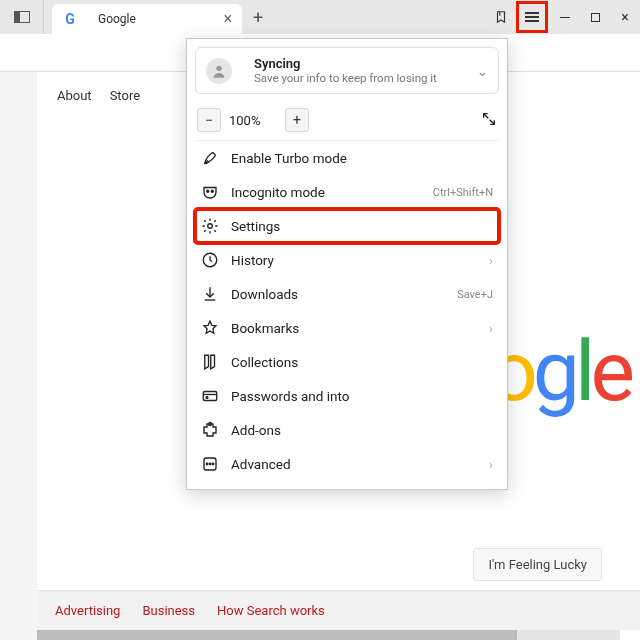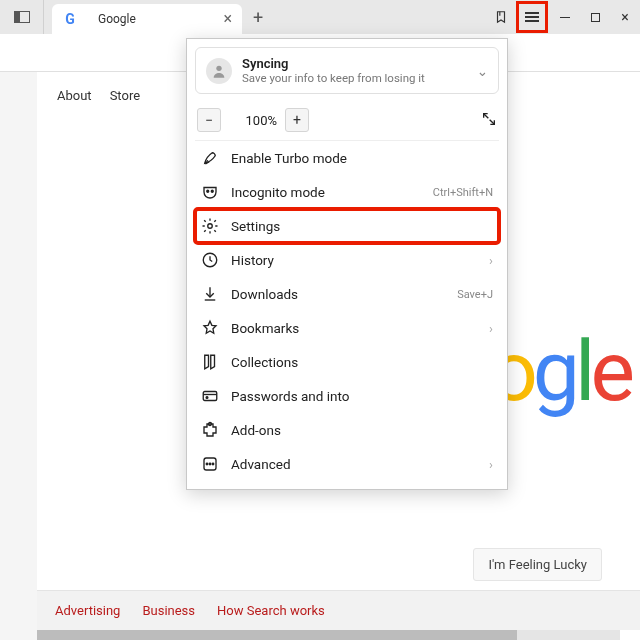--- a/index.html
+++ b/index.html
@@ -45,29 +45,29 @@
   .logo-frag .lo{color:#FBBC05;} .logo-frag .lg{color:#4285F4;} .logo-frag .ll{color:#34A853;} .logo-frag .le{color:#EA4335;}
   .btn-lucky{ position:absolute; right:38px; top:476px; background:#f8f8f8; border:1px solid #e5e5e5; border-radius:3px; padding:8px 14px; font-size:13px; color:#444;}
   .promo{ position:absolute; right:8px; top:528px; font-size:12.5px; color:#1a0dab;}
   .promo .tail{color:#333;}
   .footer{ position:absolute; bottom:10px; left:0; right:0; height:40px; background:#f2f2f2; border-top:1px solid #e4e4e4; display:flex; align-items:center; padding:0 18px; gap:22px; font-size:13px; color:#b91c1c;}
   .hscroll{ position:absolute; bottom:0; left:0; right:20px; height:10px; background:#e5e5e5;}
   .hscroll-thumb{ height:100%; width:480px; background:#bcbcbc;}
 
   
   .menu { position:absolute; top:38px; left:186px; width:322px; background:#fff; border:1px solid #c8c8c8; box-shadow:0 4px 18px rgba(0,0,0,.18); padding:8px 8px 8px; font-size:13.5px; color:#222;}
-  .sync-card{ border:1px solid #e0e0e0; border-radius:6px; padding:8px 10px; display:flex; align-items:center; gap:10px; margin-bottom:8px;}
+  .sync-card{ border:1px solid #e0e0e0; border-radius:6px; padding:8px 10px; display:flex; align-items:center; gap:22px; margin-bottom:8px;}
   .sync-avatar{ width:26px; height:26px; border-radius:50%; background:#e6e6e6; display:flex; align-items:center; justify-content:center;}
   .sync-text{ flex:1; line-height:1.2;}
   .sync-title{ font-weight:600; font-size:13px;}
   .sync-sub{ font-size:11.5px; color:#777;}
   .sync-chev{ color:#888;}
   .zoom-row{ display:flex; align-items:center; gap:8px; padding:6px 2px 8px; border-bottom:1px solid #eee;}
   .zoom-btn{ width:24px; height:24px; border:1px solid #d5d5d5; background:#f5f5f5; border-radius:3px; display:flex; align-items:center; justify-content:center; font-size:14px; color:#333;}
-  .zoom-val{ width:48px; text-align:right; font-size:13px;}
+  .zoom-val{ width:48px; text-align:left; font-size:13px;}
   .zoom-expand{ margin-left:auto; }
   .zoom-expand svg{ width:16px; height:16px; }
 
   .item{ display:flex; align-items:center; gap:12px; padding:8px 6px; border-radius:3px;}
   .item .ic{ width:18px; height:18px; display:flex; align-items:center; justify-content:center; color:#222;}
   .item .ic svg{ width:18px; height:18px; }
   .item .lbl{ flex:1; }
   .item .hint{ font-size:11px; color:#888;margin-left:21px; }
   .item .chev{ color:#aaa; font-size:13px;}
   .item.emphasis{ outline:4px solid #EA1C00; outline-offset:-2px; }

